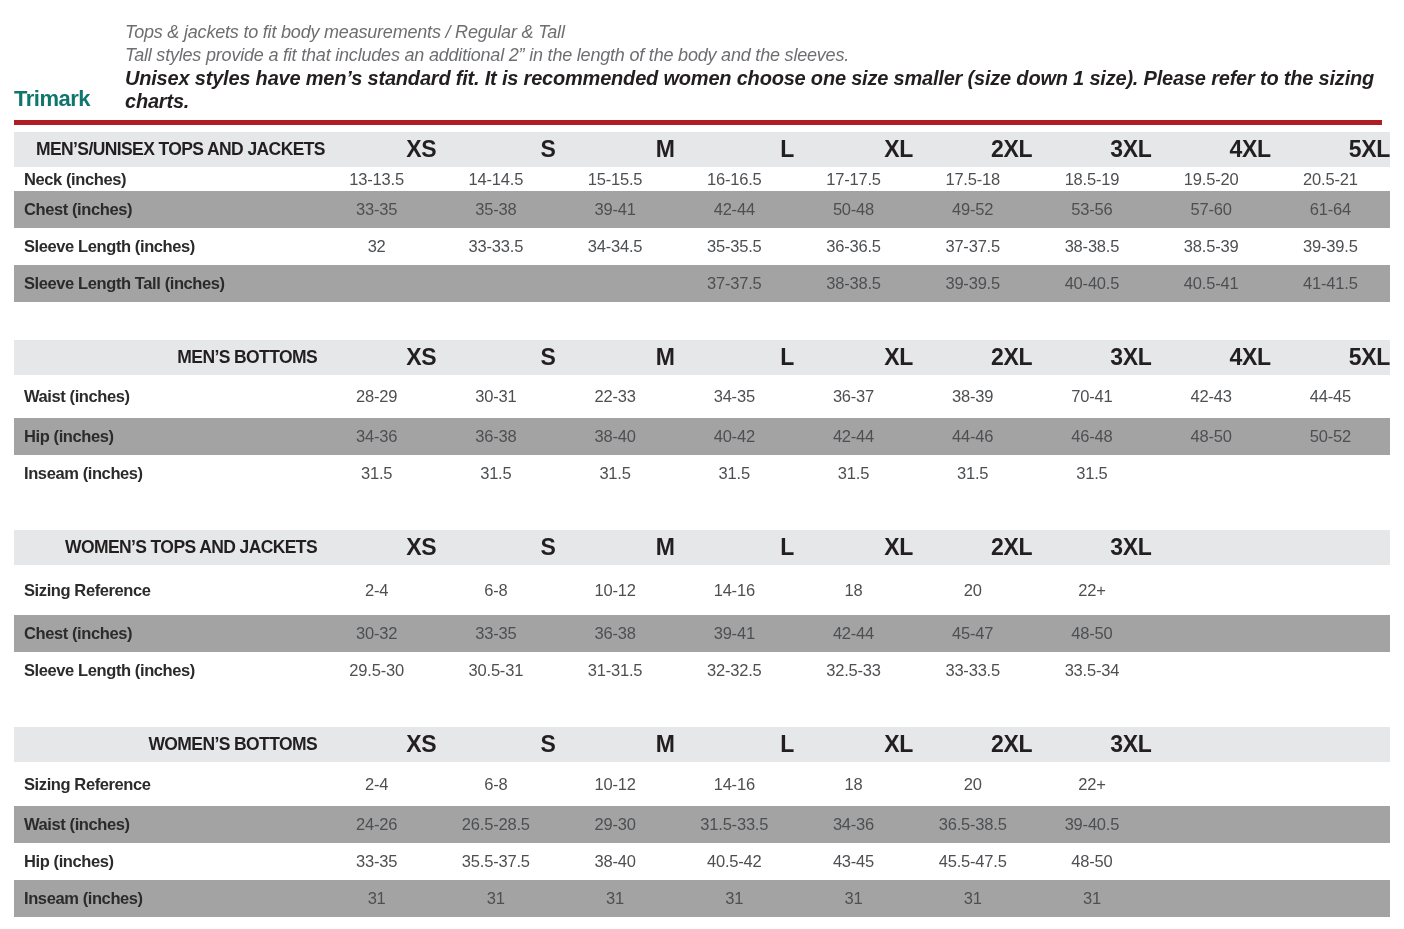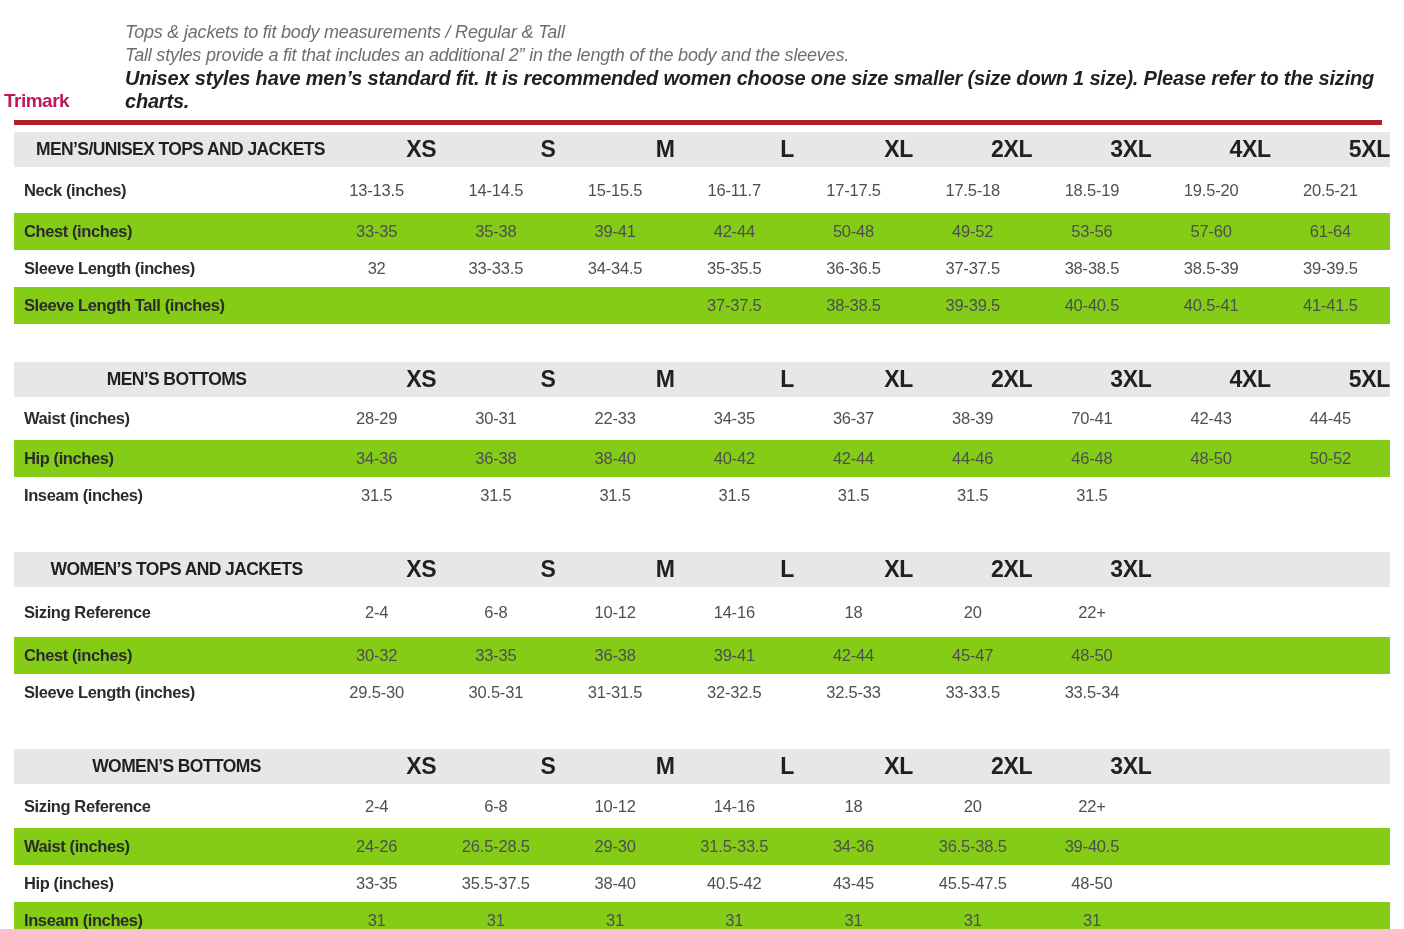--- a/index.html
+++ b/index.html
@@ -5,22 +5,22 @@
   * { margin: 0; padding: 0; box-sizing: border-box; }
   html, body {
     width: 1404px; height: 929px;
     background: #ffffff;
     font-family: "Liberation Sans", sans-serif;
     overflow: hidden;
   }
   
   header { position: relative; padding: 21px 0 0 125px; }
   .brand {
-    position: absolute; left: 4px; bottom: 1px;
-    font-size: 19px; font-weight: bold; color: #be185d;
+    position: absolute; left: 14px; bottom: 1px;
+    font-size: 22px; font-weight: bold; color: #0f766e;
     letter-spacing: -0.5px;
   }
   .intro-line {
     font-style: italic; font-size: 18px; line-height: 23px;
     color: #6d6e71; letter-spacing: -0.2px;
   }
   .intro-line.strong {
     color: #231f20; font-weight: bold; font-size: 20px;
   }
   .rule {
@@ -35,35 +35,35 @@
   }
   table.size-table:last-child { margin-bottom: 0; }
   col.label-col { width: 303px; }
   th, td { vertical-align: middle; }
   thead th {
     background: #e6e7e8; height: 35px;
     font-size: 23px; font-weight: bold; color: #231f20;
     text-align: right; letter-spacing: -0.3px;
   }
   thead th.table-title {
-    text-align: center; padding-left: 22px; font-size: 17.5px;
+    text-align: right; padding-left: 22px; font-size: 17.5px;
     letter-spacing: -0.6px; white-space: nowrap;
   }
   tbody td {
     height: 37px; font-size: 16.5px; text-align: center;
     color: #4d4f52; letter-spacing: -0.2px;
   }
   tbody td.row-label {
     text-align: left; padding-left: 10px;
     font-weight: bold; color: #2b2b2c; font-size: 16.5px;
     letter-spacing: -0.4px; white-space: nowrap;
   }
-  tbody tr.gray td { background: #84cc16; }
+  tbody tr.gray td { background: #a3a3a3; }
   
-  table.t0 tbody tr:first-child td { height: 46px; }
+  table.t0 tbody tr:first-child td { height: 24px; }
   table.t1 tbody tr:first-child td { height: 43px; }
   table.t2 tbody tr:first-child td { height: 50px; }
   table.t3 tbody tr:first-child td { height: 44px; }
 </style>
 </head>
 <body>
 
 <header>
   <div class="brand">Trimark</div>
   <div>
@@ -102,21 +102,21 @@
           <th>4XL</th>
           <th>5XL</th>
         </tr>
       </thead>
       <tbody>
         <tr>
           <td class="row-label">Neck (inches)</td>
           <td>13-13.5</td>
           <td>14-14.5</td>
           <td>15-15.5</td>
-          <td>16-11.7</td>
+          <td>16-16.5</td>
           <td>17-17.5</td>
           <td>17.5-18</td>
           <td>18.5-19</td>
           <td>19.5-20</td>
           <td>20.5-21</td>
         </tr>
         <tr class="gray">
           <td class="row-label">Chest (inches)</td>
           <td>33-35</td>
           <td>35-38</td>

